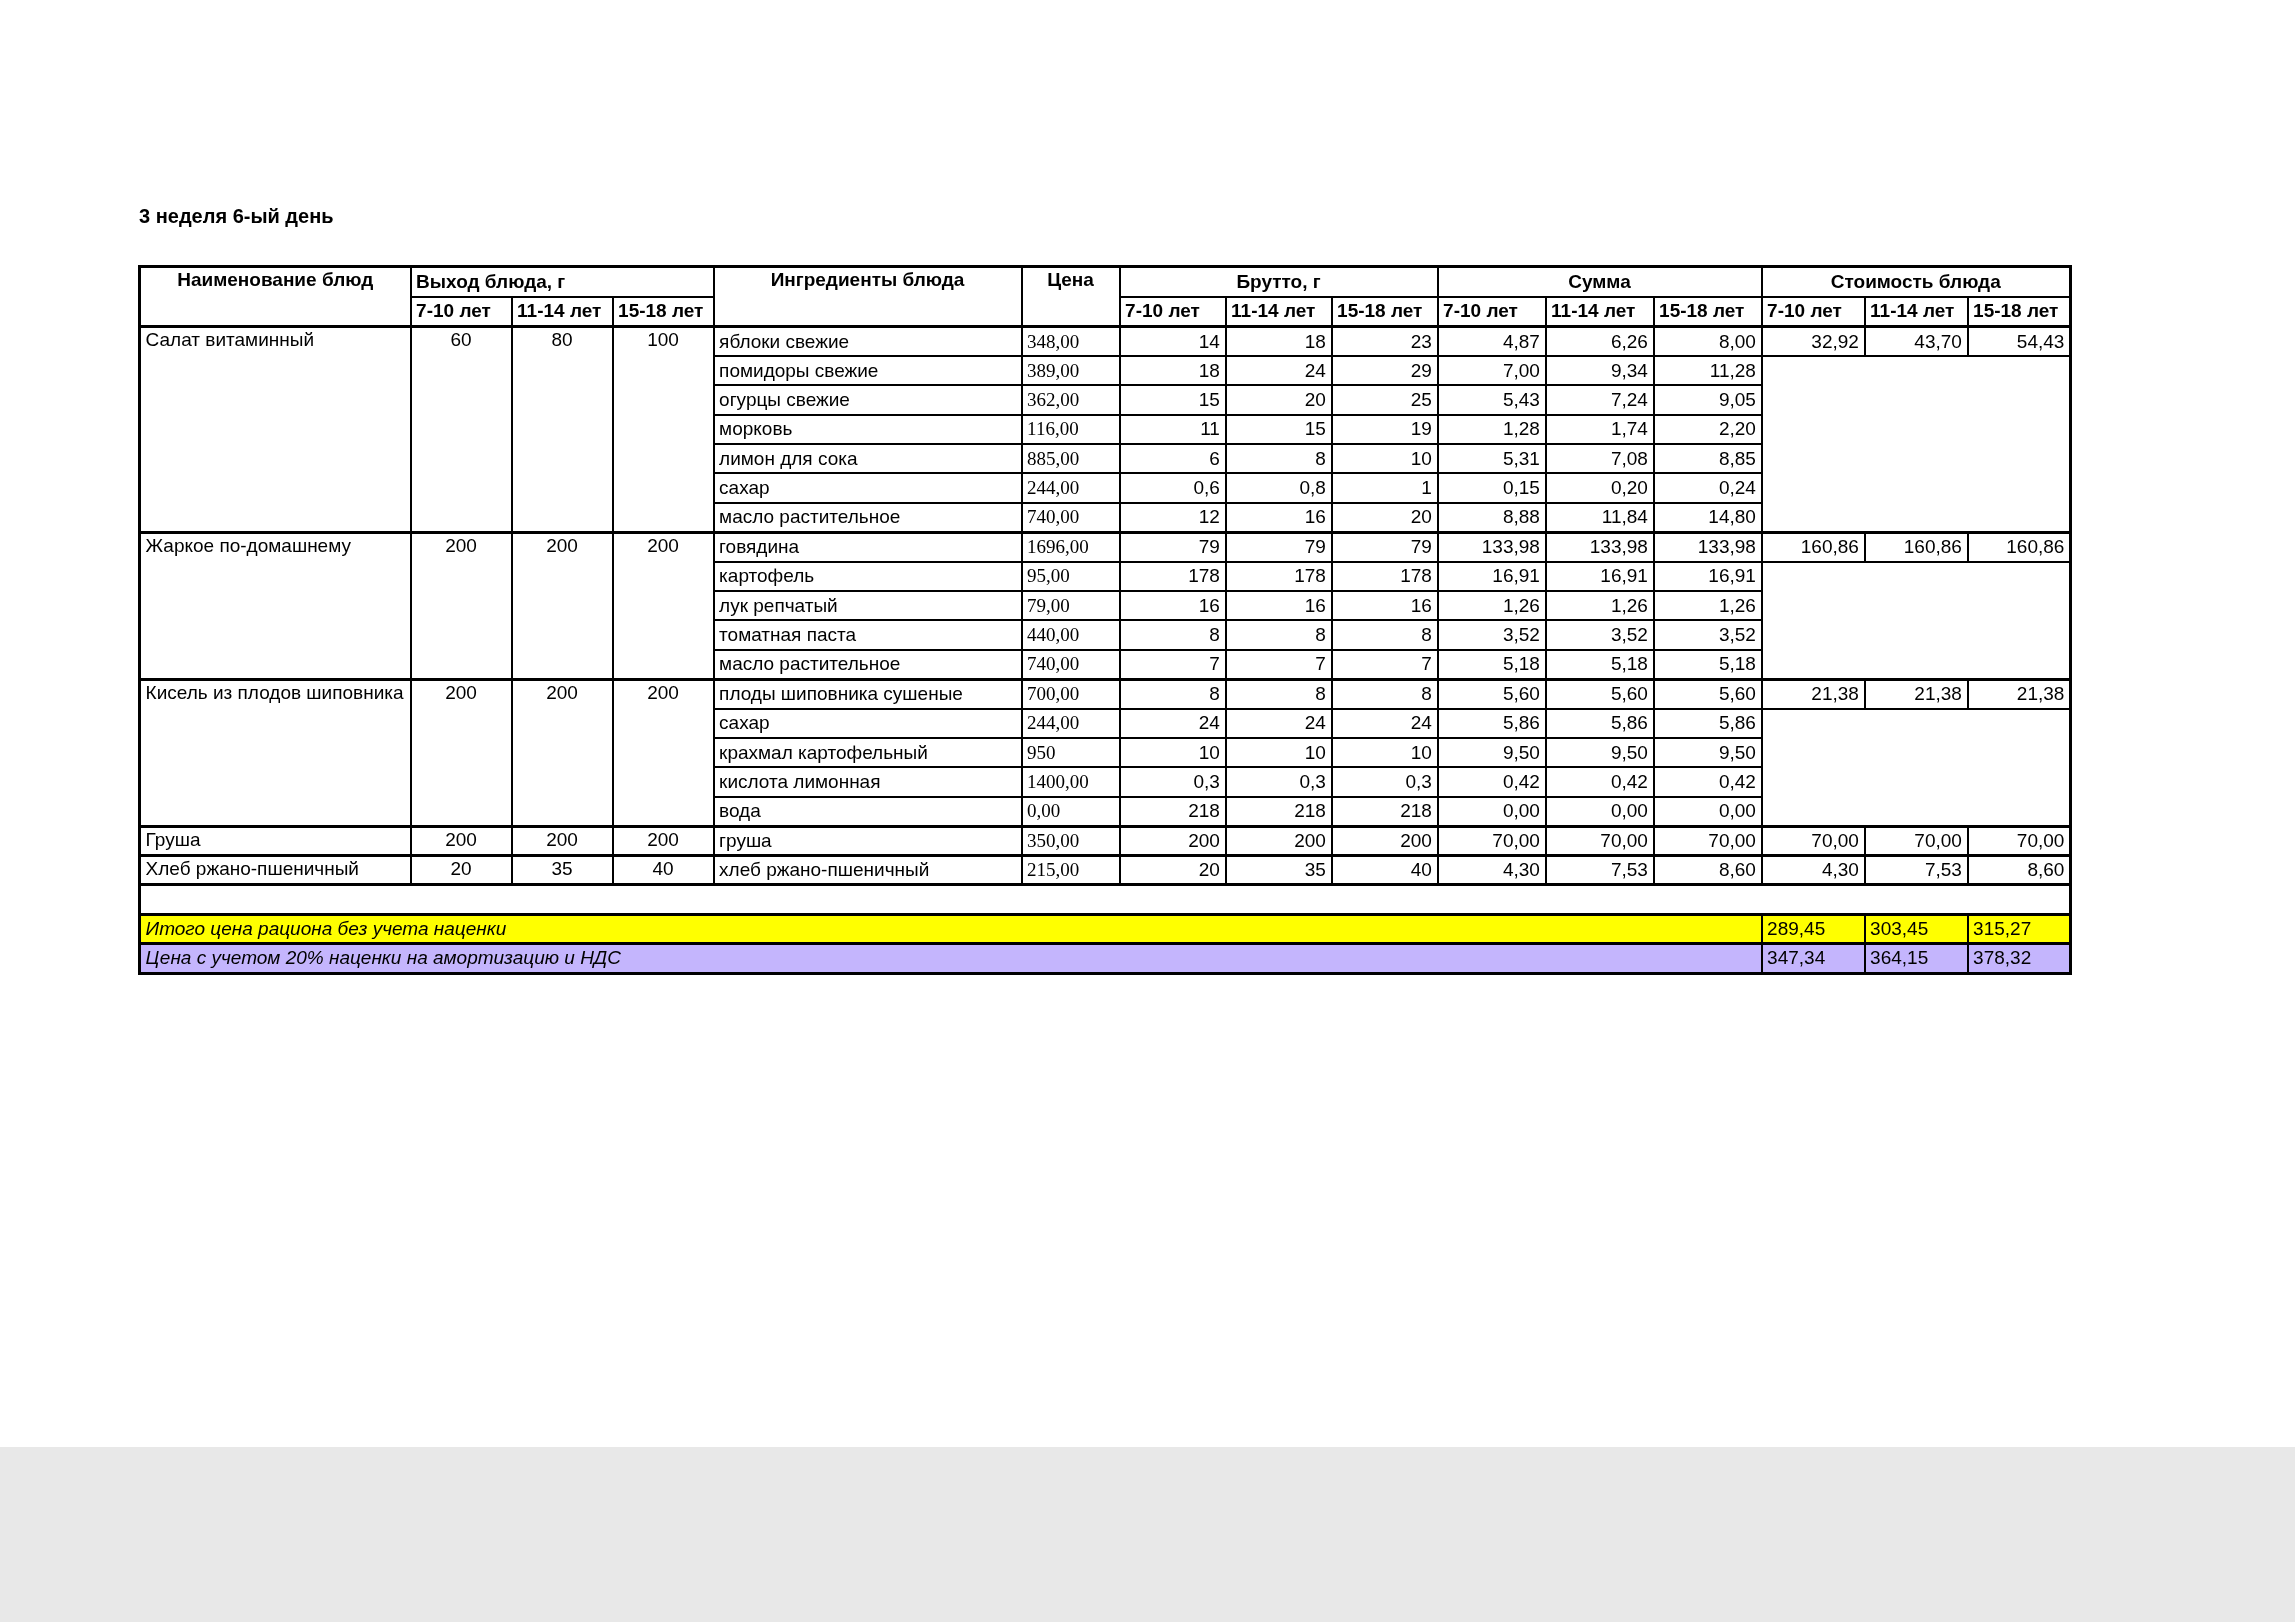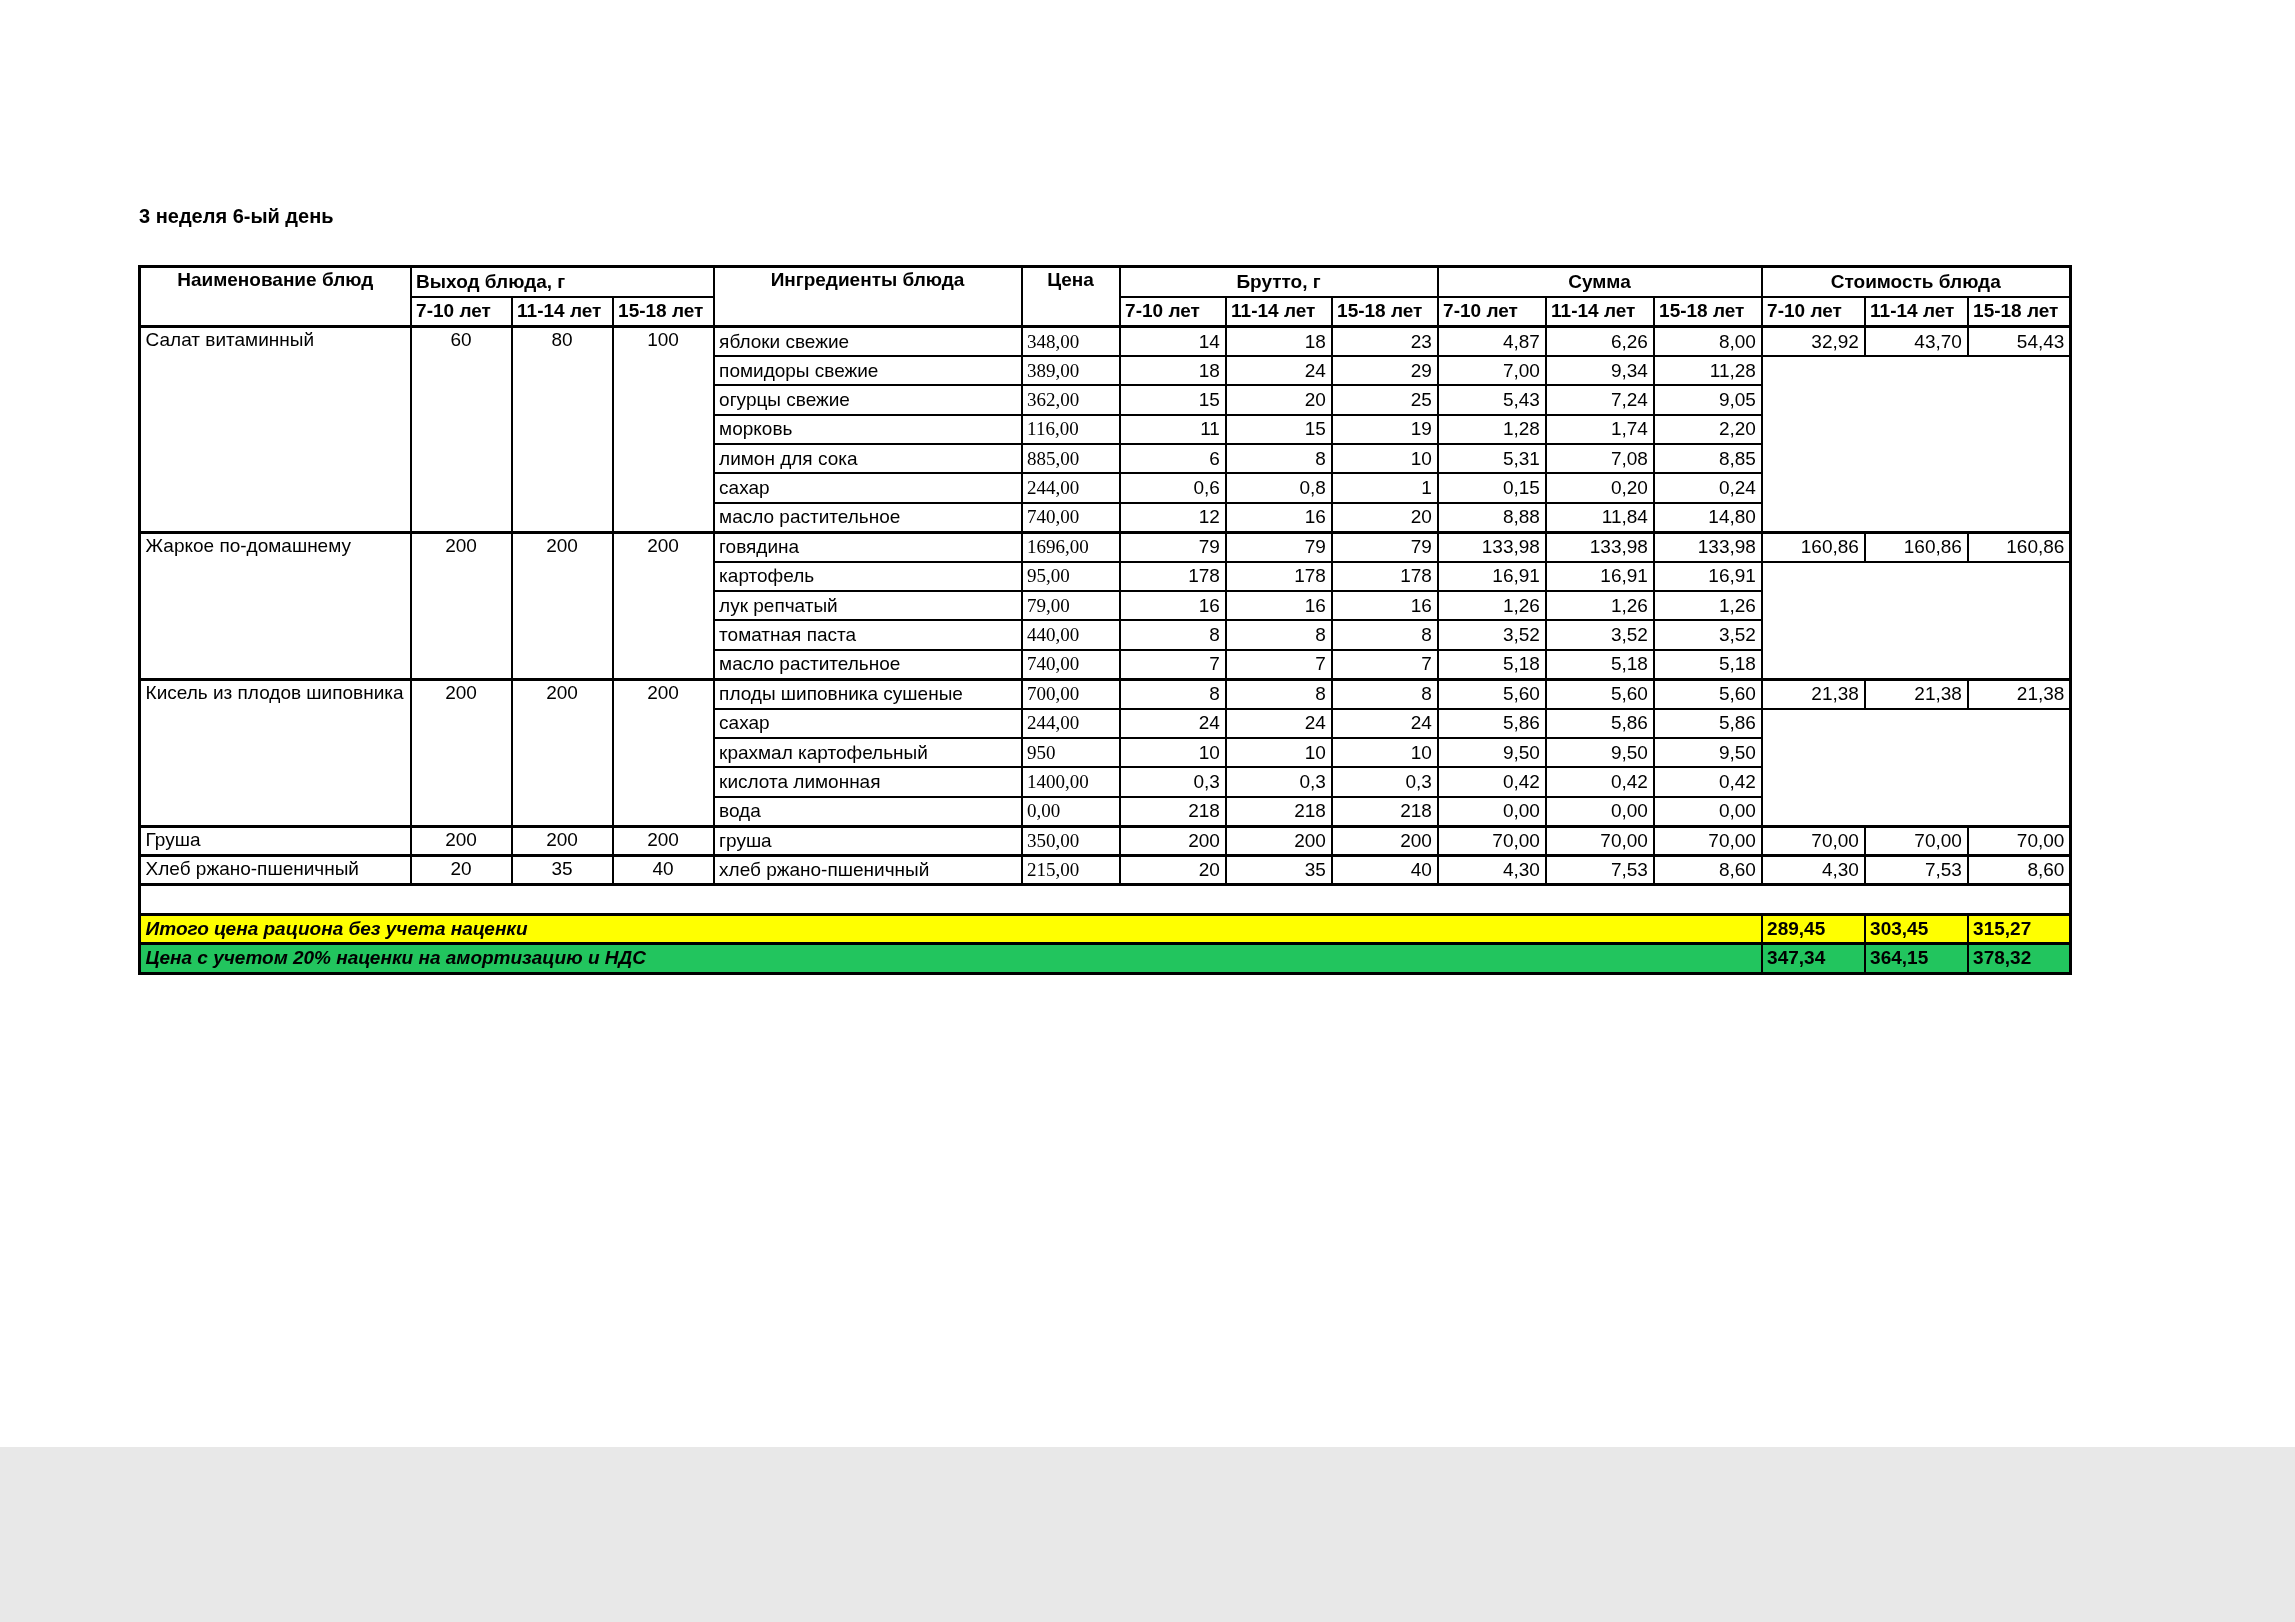--- a/index.html
+++ b/index.html
@@ -50,21 +50,21 @@
   .dish-start td { border-top: 3.9px solid #000; }
   .dish-name { text-align: left; vertical-align: top; padding-top: 3.9px; }
   .out { text-align: center; vertical-align: top; padding-top: 3.9px; }
   .ing { text-align: left; }
   .price { text-align: left; font-family: Liberation Serif, serif; }
   .num { text-align: right; }
   .cost-merged { border-bottom: 2px solid #000; }
   .spacer-row { height: 29.4px; }
   .spacer-row td { border-top: 3.9px solid #000; border-bottom: 3.9px solid #000; }
   .total-row { height: 30px; }
-  .total-row td { border-top: 3.9px solid #000; border-bottom: 3.9px solid #000; font-weight: 700; }
+  .total-row td { border-top: 3.9px solid #000; border-bottom: 3.9px solid #000; font-weight: 400; }
   .total-label { font-style: italic; text-align: left; }
   .total-val { text-align: left; }
 </style>
 </head>
 <body>
 
 <div class="page">
 
   <div class="doc-title">3 неделя 6-ый день</div>
 
@@ -347,21 +347,21 @@
     <tbody>
       <tr class="spacer-row">
         <td colspan="15"></td>
       </tr>
       <tr class="total-row" style="background: rgb(255, 255, 0);">
         <td class="total-label" colspan="12">Итого цена рациона без учета наценки</td>
         <td class="total-val">289,45</td>
         <td class="total-val">303,45</td>
         <td class="total-val">315,27</td>
       </tr>
-      <tr class="total-row" style="background: #22c55e;">
+      <tr class="total-row" style="background: #c4b5fd;">
         <td class="total-label" colspan="12">Цена с учетом 20% наценки на амортизацию и НДС</td>
         <td class="total-val">347,34</td>
         <td class="total-val">364,15</td>
         <td class="total-val">378,32</td>
       </tr>
     </tbody>
   </table>
 
 </div>
 

